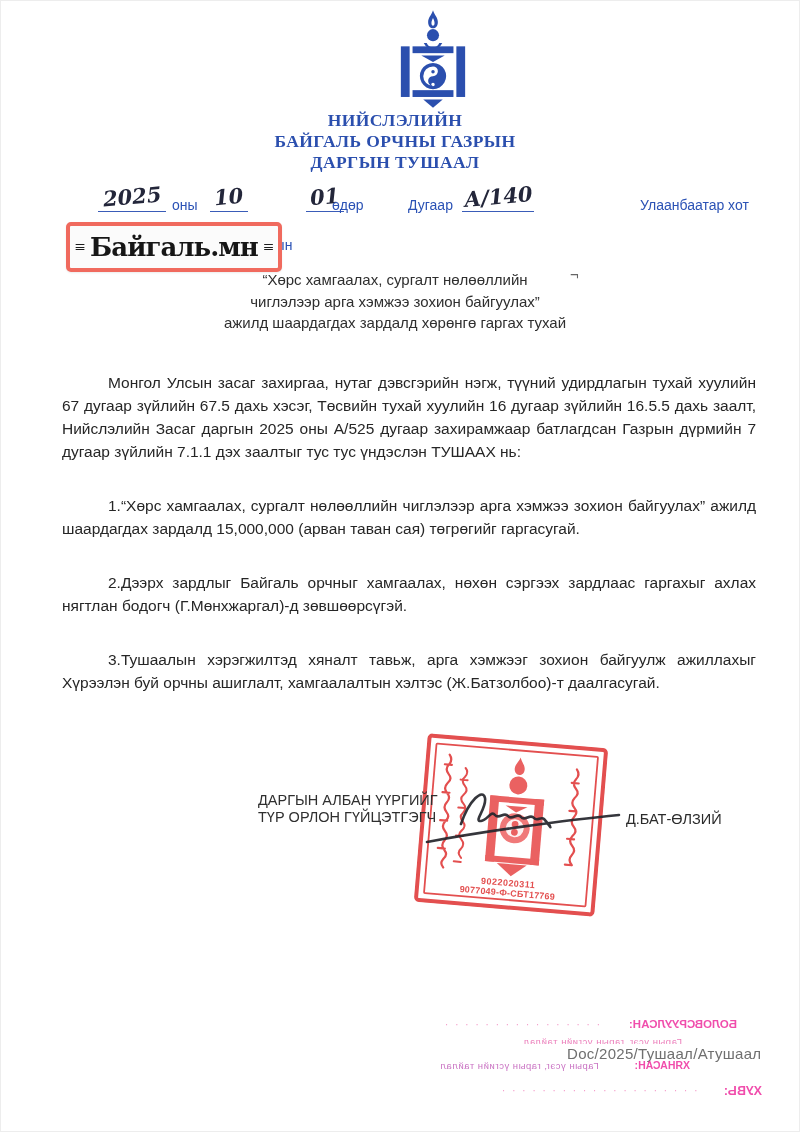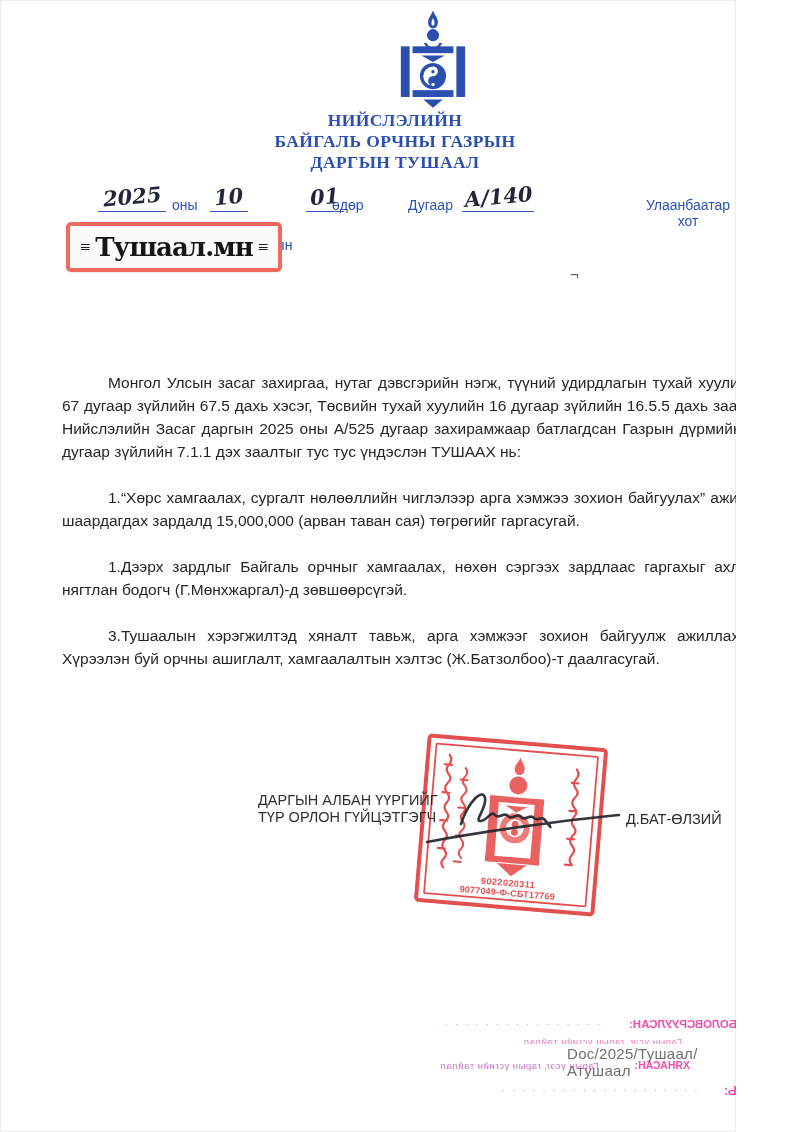--- a/index.html
+++ b/index.html
@@ -1,18 +1,18 @@
 <!DOCTYPE html>
 <html><head>
 <meta charset="utf-8">
 <style>
   * { margin:0; padding:0; box-sizing:border-box; }
   html,body { background:#ffffff; }
   #page {
-    position:relative; width:736px; height:1132px; background:#ffffff;
+    position:relative; width:800px; height:1132px; background:#ffffff;
     font-family:"Liberation Sans", sans-serif; overflow:hidden;
     box-shadow: inset 0 0 0 1px #ededed;
     text-decoration: underline;
   }
   .abs { position:absolute; }
 
   
   #emblem { left:396px; top:8px; width:74px; height:102px; }
   #org-block { left:130px; top:110px; width:530px; text-align:center; }
   .org-line {
@@ -44,21 +44,21 @@
 
   
   #doc-title { left:95px; top:269px; width:600px; text-align:center; color:#2f2f2f; }
   #doc-title div { font-size:15px; line-height:21.5px; }
   #corner-mark { left:570px; top:266px; color:#666; font-size:15px; }
 
   
   #body-text { left:62px; top:371px; width:694px; color:#262626; }
   #body-text p {
     font-size:15.5px; line-height:23px; text-align:justify; text-indent:46px;
-    margin-top:23px;
+    margin-top:31px;
   }
   #body-text p:first-child { margin-top:0; }
 
   
   #stamp { left:420px; top:740px; width:182px; height:170px; transform:rotate(4.8deg); opacity:.9; }
   #stamp text { font-family:"Liberation Sans", sans-serif; font-weight:bold; fill:#e03c3c; }
 
   
   .signer-title { left:258px; color:#2f2f2f; font-size:14.5px; line-height:17px; }
   #signer-name { left:626px; top:811px; color:#2b2b2b; font-size:14.5px; }
@@ -118,31 +118,36 @@
   </div>
   <div class="abs blue-label" style="left:332px;">өдөр</div>
   <div class="abs blue-label" style="left:408px;">Дугаар</div>
   <div class="abs hand-field" style="left:462px; width:72px;">
     <span class="hand">А/140</span>
   </div>
   <div class="abs blue-label" style="left:640px;">Улаанбаатар хот</div>
 
   <div id="press-logo" class="abs">
     <span class="wing">≡</span>
-    <span class="logo-text">Тушаал.мн</span>
+    <span class="logo-text">Байгаль.мн</span>
     <span class="wing">≡</span>
   </div>
 
   <div id="corner-mark" class="abs">¬</div>
 
+  <div id="doc-title" class="abs">
+    <div>“Хөрс хамгаалах, сургалт нөлөөллийн</div>
+    <div>чиглэлээр арга хэмжээ зохион байгуулах”</div>
+    <div>ажилд шаардагдах зардалд хөрөнгө гаргах тухай</div>
+  </div>
 
   <div id="body-text" class="abs">
     <p>Монгол Улсын засаг захиргаа, нутаг дэвсгэрийн нэгж, түүний удирдлагын тухай хуулийн 67 дугаар зүйлийн 67.5 дахь хэсэг, Төсвийн тухай хуулийн 16 дугаар зүйлийн 16.5.5 дахь заалт, Нийслэлийн Засаг даргын 2025 оны А/525 дугаар захирамжаар батлагдсан Газрын дүрмийн 7 дугаар зүйлийн 7.1.1 дэх заалтыг тус тус үндэслэн ТУШААХ нь:</p>
     <p>1.“Хөрс хамгаалах, сургалт нөлөөллийн чиглэлээр арга хэмжээ зохион байгуулах” ажилд шаардагдах зардалд 15,000,000 (арван таван сая) төгрөгийг гаргасугай.</p>
-    <p>1.Дээрх зардлыг Байгаль орчныг хамгаалах, нөхөн сэргээх зардлаас гаргахыг ахлах нягтлан бодогч (Г.Мөнхжаргал)-д зөвшөөрсүгэй.</p>
+    <p>2.Дээрх зардлыг Байгаль орчныг хамгаалах, нөхөн сэргээх зардлаас гаргахыг ахлах нягтлан бодогч (Г.Мөнхжаргал)-д зөвшөөрсүгэй.</p>
     <p>3.Тушаалын хэрэгжилтэд хяналт тавьж, арга хэмжээг зохион байгуулж ажиллахыг Хүрээлэн буй орчны ашиглалт, хамгаалалтын хэлтэс (Ж.Батзолбоо)-т даалгасугай.</p>
   </div>
 
   <svg id="stamp" class="abs" viewBox="0 0 182 170">
     <g stroke="#e03c3c" fill="none">
       <rect x="2.5" y="2.5" width="177" height="165" rx="3" stroke-width="4"></rect>
       <rect x="10" y="10" width="162" height="150" rx="1" stroke-width="1.8"></rect>
       <path stroke-width="2.2" stroke-linecap="round" d="M24,20 q4,5 0,10 q-4,5 1,10 q4,4 -1,9 q-4,5 1,10 q4,4 0,9 q-4,5 1,10 q4,4 -1,9 q-4,5 1,10 q4,4 0,9 q-4,5 1,10 q4,4 -1,9 q-3,4 1,8 M20,30 h7 M20,58 h7 M20,86 h7 M20,114 h7"></path>
       <path stroke-width="2" stroke-linecap="round" d="M41,32 q4,4 0,9 q-4,4 1,9 q4,4 -1,9 q-4,4 1,9 q4,4 0,9 q-4,4 1,9 q4,4 -1,9 q-4,4 1,9 q4,4 0,9 q-4,4 1,9 M37,44 h7 M37,72 h7 M37,100 h7 M37,126 h7"></path>
       <path stroke-width="2.2" stroke-linecap="round" d="M152,24 q4,5 0,10 q-4,5 1,10 q4,4 -1,9 q-4,5 1,10 q4,4 0,9 q-4,5 1,10 q4,4 -1,9 q-4,5 1,10 q4,4 0,9 q-4,5 1,10 M148,38 h7 M148,66 h7 M148,94 h7 M148,120 h7"></path>

